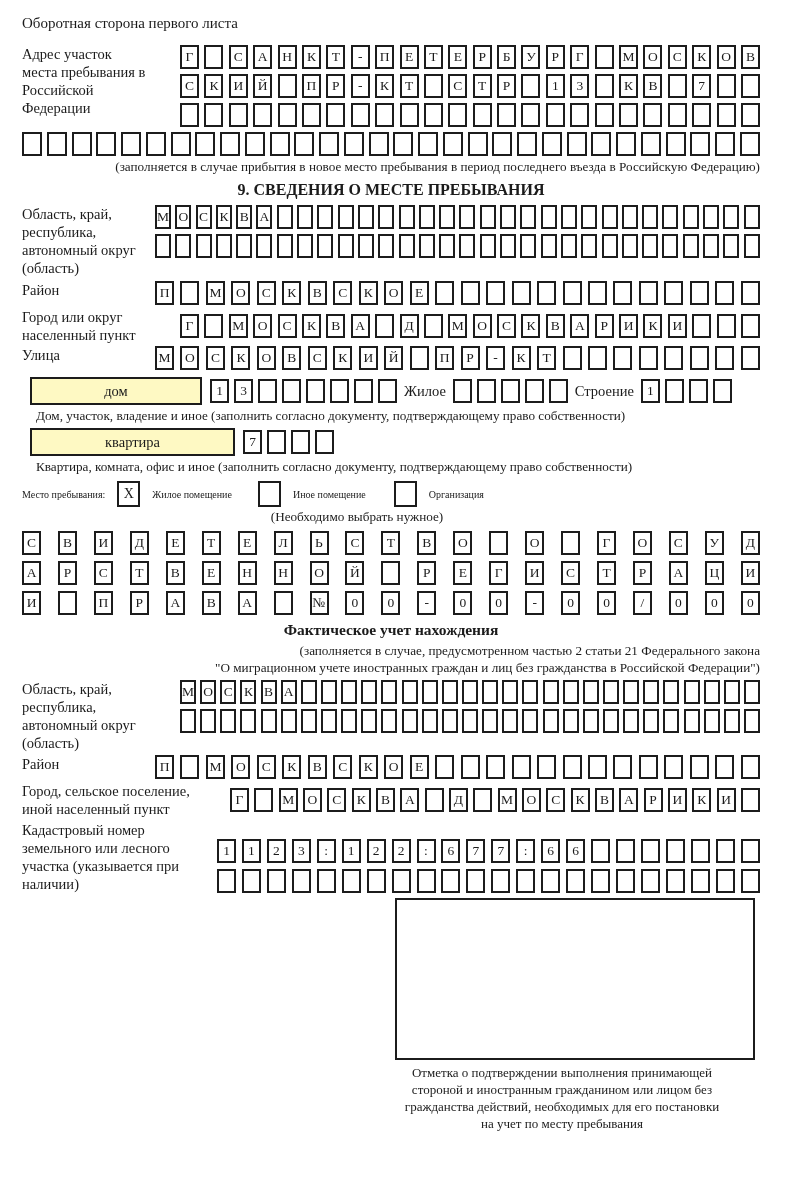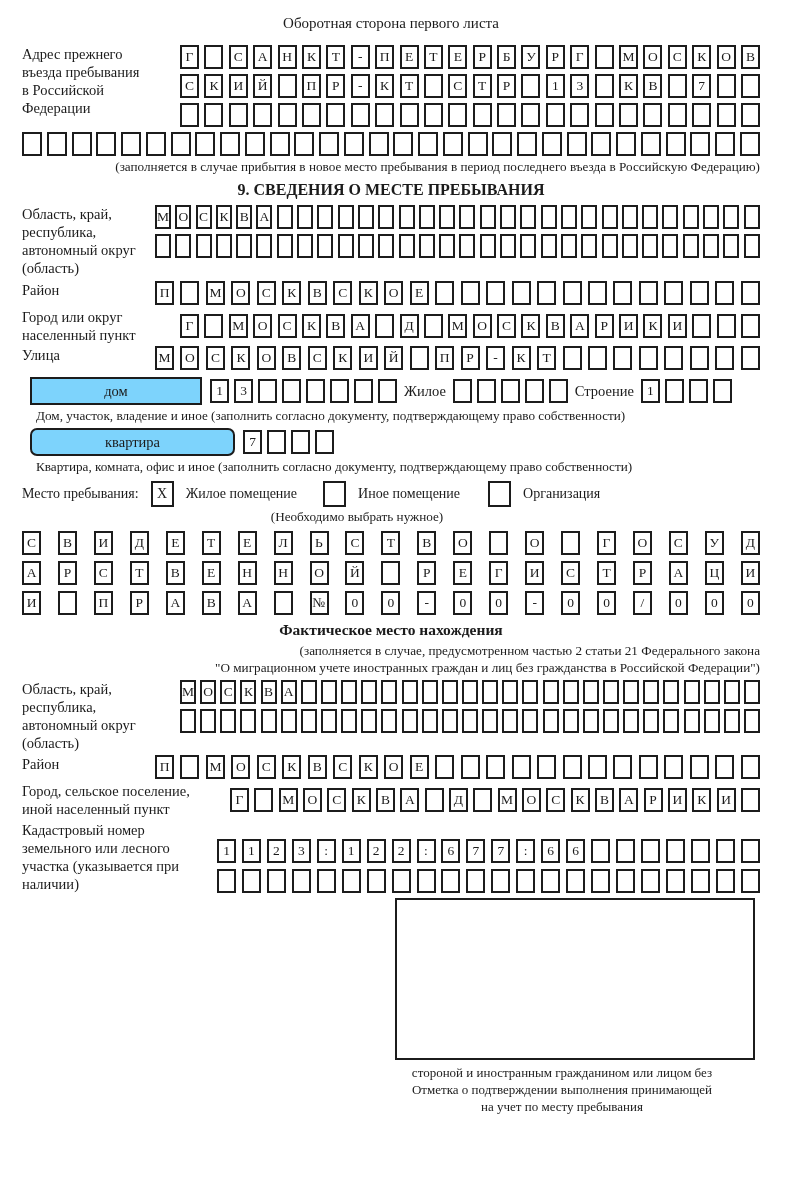--- a/index.html
+++ b/index.html
@@ -1,64 +1,64 @@
 <!DOCTYPE html>
 <html><head>
 <meta charset="utf-8">
 <style>
   html,body{margin:0;padding:0;background:#fff;}
   body{width:800px;height:1180px;overflow:hidden;color:#1b1b1b;
        font-family:"Liberation Serif","DejaVu Serif",serif;}
   .page{box-sizing:border-box;width:800px;height:1180px;padding:14px 40px 0 22px;}
 
-  .hdr-right{text-align:center;font-size:15px;line-height:19px;}
+  .hdr-right{text-align:left;font-size:15px;line-height:19px;}
 
   .frow{display:flex;align-items:flex-start;}
   .lbl{font-size:14.5px;line-height:18px;}
   .w158{flex:0 0 158px;} .w133{flex:0 0 133px;} .w228{flex:0 0 228px;}
   .w208{flex:0 0 208px;} .w195{flex:0 0 195px;}
   .inner125{width:125px;} .inner205{width:210px;} .inner200{width:200px;} .inner165{width:165px;} .inner120{width:120px;}
 
   .gcol{flex:1;display:flex;flex-direction:column;gap:5px;}
   .grid{display:flex;justify-content:space-between;flex:1;min-width:0;}
   .cell{flex:0 0 auto;width:19px;height:24px;border:2px solid #1c1c1c;box-sizing:border-box;
         display:flex;align-items:center;justify-content:center;font-size:13.5px;background:#fff;}
   .cells30 .cell{width:16px;} .cells29 .cell{width:16px;}
   .full{width:738px;flex:none;} .full .cell{width:20px;}
   .grid.fixed{flex:none;justify-content:flex-start;gap:5px;}
 
   .note{font-size:13.2px;line-height:17px;}
   .center{text-align:right;}
   .sect-title{text-align:center;font-weight:bold;font-size:16px;line-height:21px;}
 
   .labelbox{border:2px solid #1c1c1c;box-sizing:border-box;height:28px;display:flex;
-            align-items:center;justify-content:center;font-size:14.5px;background:#7dd3fc;}
+            align-items:center;justify-content:center;font-size:14.5px;background:#fef9c3;}
   .inline-lbl{font-size:14.5px;padding:0 7px;line-height:26px;white-space:nowrap;}
   .cbox{width:23px;height:26px;border:2px solid #1c1c1c;box-sizing:border-box;display:inline-flex;
         align-items:center;justify-content:center;font-size:14px;background:#fff;}
-  .opt{font-size:14px;white-space:nowrap;}
+  .opt{font-size:10px;white-space:nowrap;}
 
   .mt3{margin-top:3px;} .mt4{margin-top:4px;} .mt5{margin-top:5px;} .mt2{margin-top:2px;}
   .mt6{margin-top:6px;} .mt7{margin-top:7px;} .mt12{margin-top:12px;} .mt1{margin-top:1px;}
 
   .mesto-note{margin-left:170px;width:330px;text-align:center;}
   .kad-grids{flex:1;display:flex;flex-direction:column;gap:6px;padding-top:18px;}
   .stamp{margin-left:373px;width:360px;height:162px;border:2px solid #1c1c1c;box-sizing:border-box;background:#fff;}
   .caption{margin-left:340px;width:400px;text-align:center;font-size:13px;line-height:17px;}
   .indent14{margin-left:14px;}
 </style>
 </head>
 <body>
 
 <div class="page">
 
   <div class="hdr-right">Оборотная сторона первого листа</div>
 
   <div class="frow mt12">
-    <div class="lbl w158"><span class="inner125" style="display:inline-block">Адрес прежнего въезда пребывания в Российской Федерации</span></div>
+    <div class="lbl w158"><span class="inner125" style="display:inline-block">Адрес участок места пребывания в Российской Федерации</span></div>
     <div class="gcol">
       <div class="grid cells24">
           <span class="cell">Г</span>
           <span class="cell"></span>
           <span class="cell">С</span>
           <span class="cell">А</span>
           <span class="cell">Н</span>
           <span class="cell">К</span>
           <span class="cell">Т</span>
           <span class="cell">-</span>
@@ -353,21 +353,21 @@
     <div class="grid fixed">
         <span class="cell">1</span>
         <span class="cell"></span>
         <span class="cell"></span>
         <span class="cell"></span>
       </div>
   </div>
   <div class="note mt2 indent14">Дом, участок, владение и иное (заполнить согласно документу, подтверждающему право собственности)</div>
 
   <div class="frow mt4" style="align-items:center;margin-left:8px;">
-    <div class="labelbox" style="width:205px;border-radius:7px;">квартира</div>
+    <div class="labelbox" style="width:205px;">квартира</div>
     <div class="grid fixed" style="margin-left:8px;">
         <span class="cell">7</span>
         <span class="cell"></span>
         <span class="cell"></span>
         <span class="cell"></span>
       </div>
   </div>
   <div class="note mt2 indent14">Квартира, комната, офис и иное (заполнить согласно документу, подтверждающему право собственности)</div>
 
   <div class="frow mt6" style="align-items:center;gap:12px;">
@@ -448,21 +448,21 @@
           <span class="cell">0</span>
           <span class="cell">0</span>
           <span class="cell">/</span>
           <span class="cell">0</span>
           <span class="cell">0</span>
           <span class="cell">0</span>
         </div>
     </div>
   </div>
 
-  <div class="sect-title mt4" style="font-size:15.5px;">Фактическое место нахождения</div>
+  <div class="sect-title mt4" style="font-size:15.5px;">Фактическое учет нахождения</div>
   <div class="note center mt2">(заполняется в случае, предусмотренном частью 2 статьи 21 Федерального закона</div>
   <div class="note center">"О миграционном учете иностранных граждан и лиц без гражданства в Российской Федерации")</div>
 
   <div class="frow mt4">
     <div class="lbl w158"><span style="display:inline-block;width:145px;">Область, край, республика, автономный округ (область)</span></div>
     <div class="gcol">
       <div class="grid cells29">
           <span class="cell">М</span>
           <span class="cell">О</span>
           <span class="cell">С</span>
@@ -634,18 +634,19 @@
           <span class="cell"></span>
           <span class="cell"></span>
           <span class="cell"></span>
           <span class="cell"></span>
         </div>
     </div>
   </div>
 
   <div class="stamp mt5"></div>
   <div class="caption mt4">
+    <div>Отметка о подтверждении выполнения принимающей</div>
     <div>стороной и иностранным гражданином или лицом без</div>
-    <div>Отметка о подтверждении выполнения принимающей</div>
+    <div>гражданства действий, необходимых для его постановки</div>
     <div>на учет по месту пребывания</div>
   </div>
 
 </div>
 
 </body></html>

